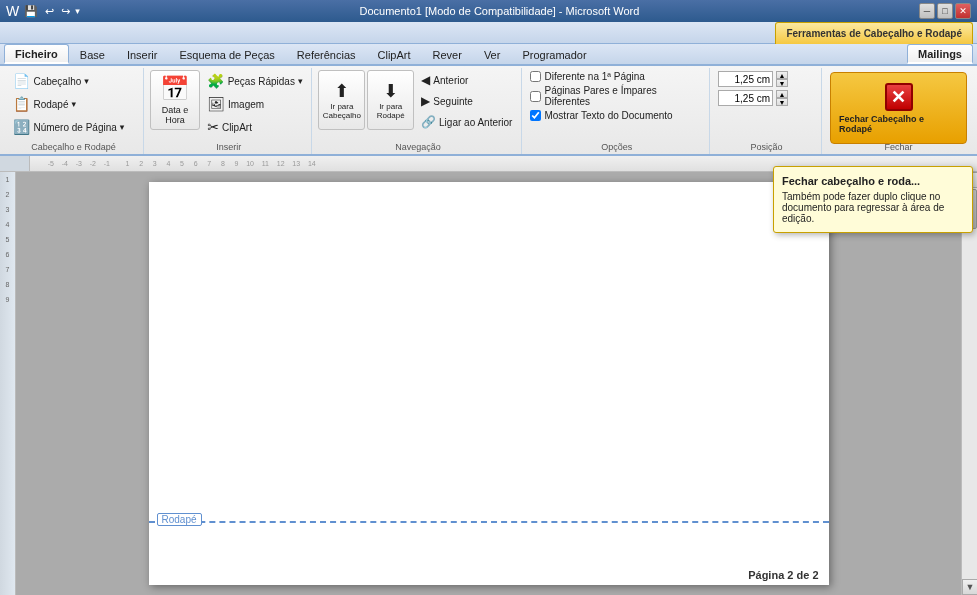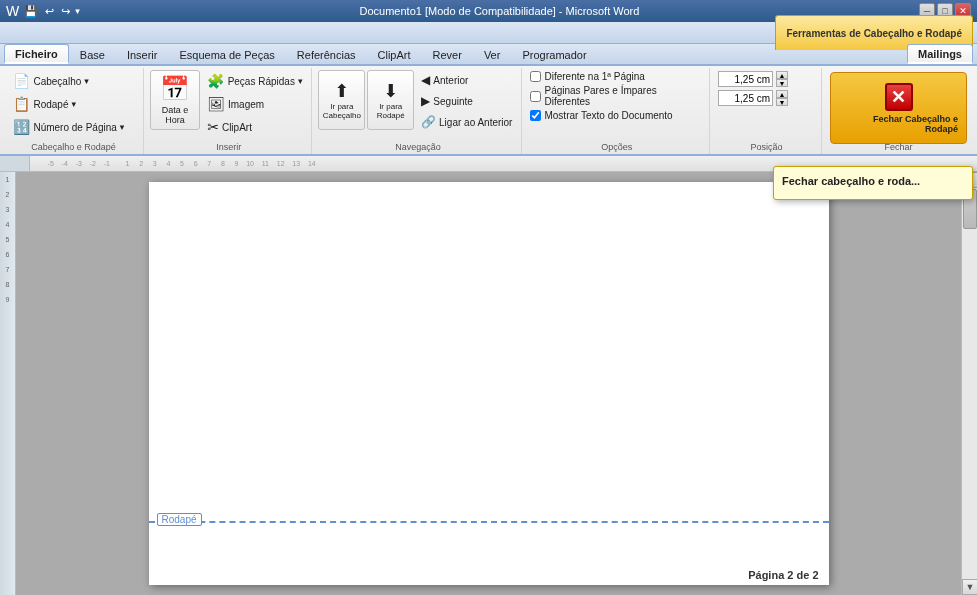--- a/index.html
+++ b/index.html
@@ -41,21 +41,21 @@
     .ferramentas-tab {
       background: linear-gradient(to bottom, #fce9a0, #f5c842);
       border: 1px solid #c8a000;
       border-bottom: none;
       padding: 2px 10px;
       font-size: 10px;
       font-weight: bold;
       color: #333;
       margin-left: auto;
       border-radius: 3px 3px 0 0;
-      height: 35px;
+      height: 22px;
       display: flex; align-items: center;
     }
 
     
     .ribbon-tabs {
       background: linear-gradient(to bottom, #dce6f5, #c5d5ea);
       height: 22px;
       display: flex;
       align-items: flex-end;
       padding: 0 4px;
@@ -220,21 +220,21 @@
     }
     .close-x {
       width: 28px; height: 28px;
       background: linear-gradient(to bottom, #e84040, #c00000);
       border: 2px solid #900000;
       border-radius: 3px;
       display: flex; align-items: center; justify-content: center;
       color: white; font-size: 18px; font-weight: bold;
       margin-bottom: 3px;
     }
-    .close-label { font-size: 9px; color: #222; text-align: right; font-weight: bold; }
+    .close-label { font-size: 9px; color: #222; text-align: left; font-weight: bold; }
 
     
     .tooltip {
       position: absolute;
       right: 0;
       top: 98px;
       width: 200px;
       background: #fffcd8;
       border: 1px solid #c8a000;
       border-radius: 3px;
@@ -512,20 +512,21 @@
     <div class="ribbon-group-content">
       <div class="ribbon-group-close">
         <div class="close-x">✕</div>
         <div class="close-label">Fechar Cabeçalho e Rodapé</div>
       </div>
     </div>
     <div class="ribbon-group-label">Fechar</div>
 
     <div class="tooltip">
       <div class="tooltip-title">Fechar cabeçalho e roda...</div>
+      <div>Também pode fazer duplo clique no documento para regressar à área de edição.</div>
     </div>
   </div>
 
 </div>
 
 <div class="ruler">
   <div class="ruler-left"></div>
   <span style="margin-left:10px; color:#999; font-size:7px;">
     &nbsp;&nbsp;&nbsp;&nbsp;-5&nbsp;&nbsp;&nbsp;&nbsp;-4&nbsp;&nbsp;&nbsp;&nbsp;-3&nbsp;&nbsp;&nbsp;&nbsp;-2&nbsp;&nbsp;&nbsp;&nbsp;-1&nbsp;&nbsp;&nbsp;&nbsp;&nbsp;&nbsp;&nbsp;&nbsp;1&nbsp;&nbsp;&nbsp;&nbsp;&nbsp;2&nbsp;&nbsp;&nbsp;&nbsp;&nbsp;3&nbsp;&nbsp;&nbsp;&nbsp;&nbsp;4&nbsp;&nbsp;&nbsp;&nbsp;&nbsp;5&nbsp;&nbsp;&nbsp;&nbsp;&nbsp;6&nbsp;&nbsp;&nbsp;&nbsp;&nbsp;7&nbsp;&nbsp;&nbsp;&nbsp;&nbsp;8&nbsp;&nbsp;&nbsp;&nbsp;&nbsp;9&nbsp;&nbsp;&nbsp;&nbsp;10&nbsp;&nbsp;&nbsp;&nbsp;11&nbsp;&nbsp;&nbsp;&nbsp;12&nbsp;&nbsp;&nbsp;&nbsp;13&nbsp;&nbsp;&nbsp;&nbsp;14
   </span>

